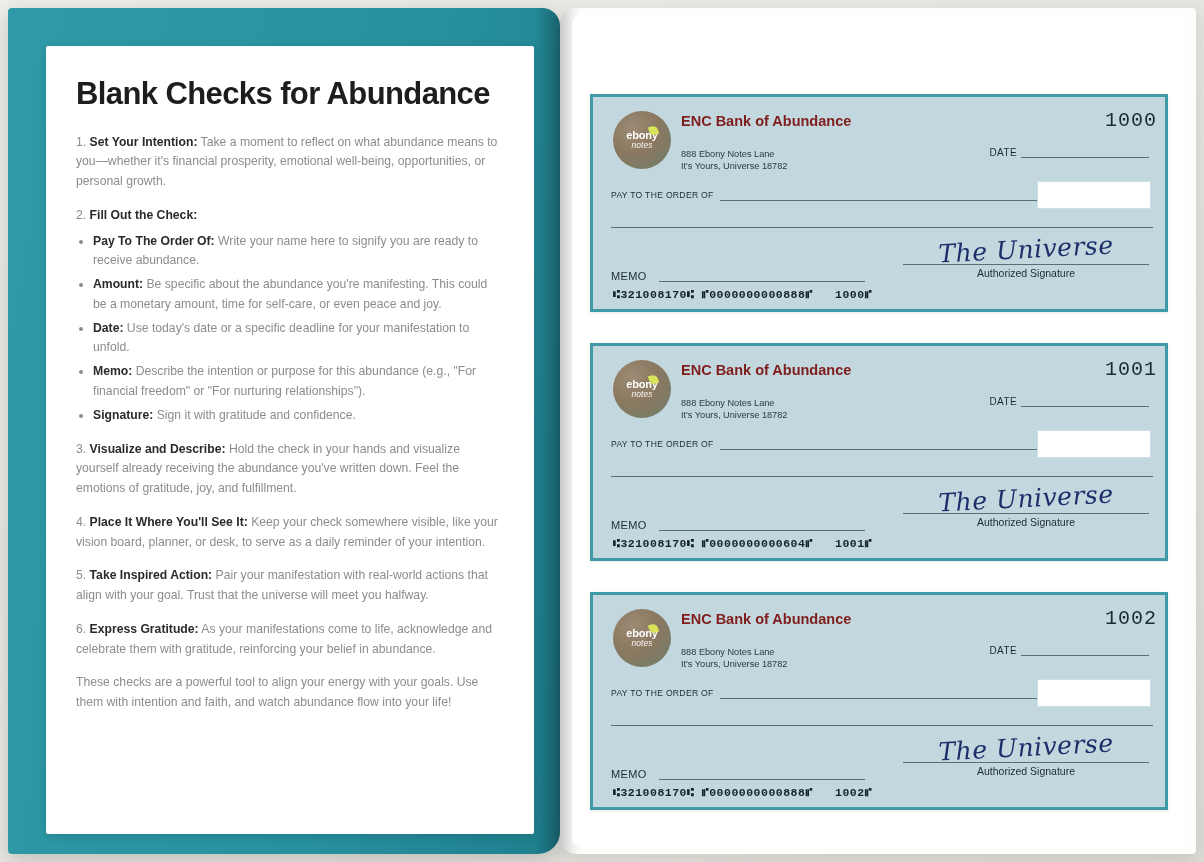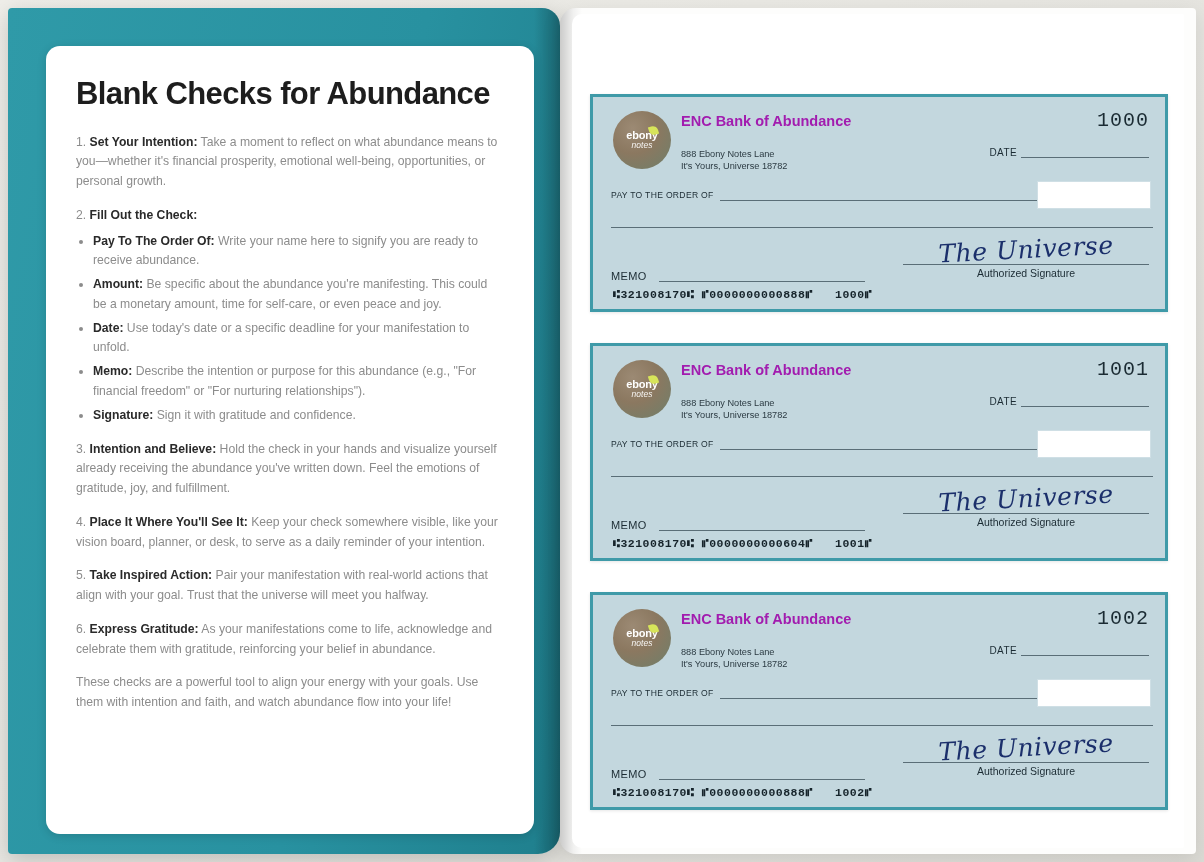--- a/index.html
+++ b/index.html
@@ -36,21 +36,21 @@
     background: linear-gradient(90deg, rgba(0,0,0,0.0) 0%, rgba(0,0,0,0.18) 70%, rgba(0,0,0,0.28) 100%);
     border-radius: 0 18px 22px 0;
   }
   .left-page {
     position: absolute;
     left: 38px;
     top: 38px;
     width: 488px;
     height: 788px;
     background: #ffffff;
-    border-radius: 14px;
+    border-radius: 2px;
     box-shadow: 0 2px 10px rgba(0,0,0,0.14);
     overflow: hidden;
   }
   .left-inner {
     padding: 26px 30px 20px 30px;
     box-sizing: border-box;
     width: 100%;
     height: 100%;
   }
   .doc-title {
@@ -145,26 +145,26 @@
   .logo .leaf {
     position: absolute;
     right: 13px; top: 15px;
     width: 9px; height: 9px;
     background: #d7e45a;
     border-radius: 0 60% 0 60%;
     transform: rotate(-18deg);
   }
 
   .bank-block { position: absolute; left: 88px; top: 16px; }
-  .bank-name { font-size: 14.5px; font-weight: bold; color: #a21caf; }
+  .bank-name { font-size: 14.5px; font-weight: bold; color: #7f1d1d; }
   .bank-addr { font-size: 9.2px; color: #2b3a42; line-height: 1.35; margin-top: 19px; }
 
   .chk-num {
     position: absolute;
-    right: 16px;
+    right: 8px;
     top: 12px;
     font-size: 20px;
     letter-spacing: 1px;
     color: #1b2b33;
     font-family: "Liberation Mono", monospace;
   }
   .date-row {
     position: absolute;
     right: 16px;
     top: 48px;
@@ -282,21 +282,21 @@
             <li>
               <b>Memo:</b><span> Describe the intention or purpose for this abundance (e.g., "For financial freedom" or "For nurturing relationships").</span>
             </li>
             <li>
               <b>Signature:</b><span> Sign it with gratitude and confidence.</span>
             </li>
           </ul>
 
           <p class="para">
             <span>3.</span>
-            <b>Intention and Believe:</b><span> Hold the check in your hands and visualize yourself already receiving the abundance you've written down. Feel the emotions of gratitude, joy, and fulfillment.</span>
+            <b>Visualize and Describe:</b><span> Hold the check in your hands and visualize yourself already receiving the abundance you've written down. Feel the emotions of gratitude, joy, and fulfillment.</span>
           </p>
 
           <p class="para">
             <span>4.</span>
             <b>Place It Where You'll See It:</b><span> Keep your check somewhere visible, like your vision board, planner, or desk, to serve as a daily reminder of your intention.</span>
           </p>
 
           <p class="para">
             <span>5.</span>
             <b>Take Inspired Action:</b><span> Pair your manifestation with real-world actions that align with your goal. Trust that the universe will meet you halfway.</span>

